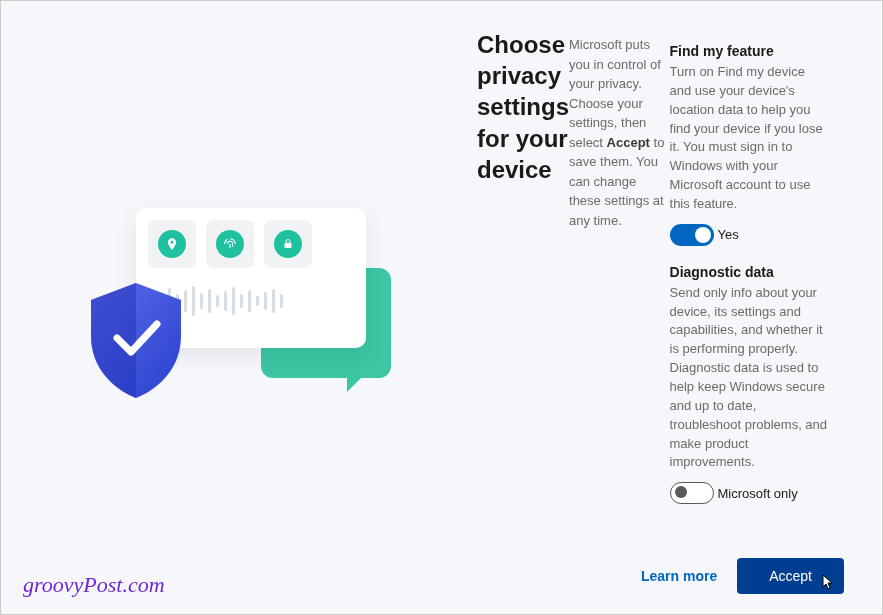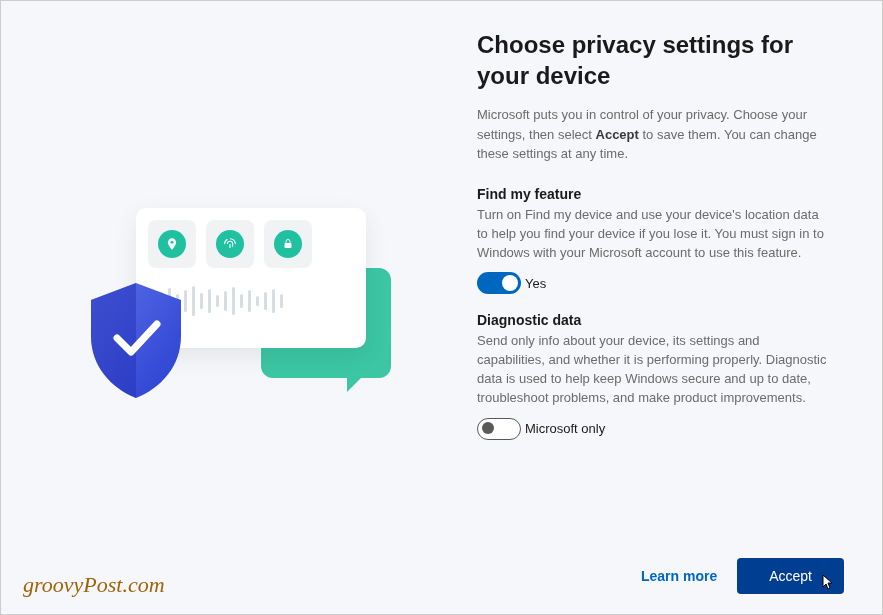--- a/index.html
+++ b/index.html
@@ -97,21 +97,21 @@
       position: absolute;
       left: 10px;
       top: 90px;
       width: 110px;
       height: 125px;
     }
     .right-panel {
       flex: 1;
       padding: 0 34px 0 16px;
       display: flex;
-      flex-direction: column;
+      flex-direction: row;
     }
     .title {
       font-size: 24px;
       font-weight: 600;
       color: #1a1a1a;
       line-height: 1.3;
       margin-top: 8px;
     }
     .intro {
       font-size: 13px;
@@ -207,21 +207,21 @@
       font-size: 14px;
       color: #000;
     }
     .watermark {
       position: absolute;
       bottom: 16px;
       left: 22px;
       font-family: Georgia, serif;
       font-style: italic;
       font-size: 22px;
-      color: #a16207;
+      color: #6d28d9;
     }
   </style>
 </head>
 <body>
 
 <div class="container">
   <div class="left-panel">
     <div class="illustration">
       <div class="chat-bubble"></div>
       <div class="card">

